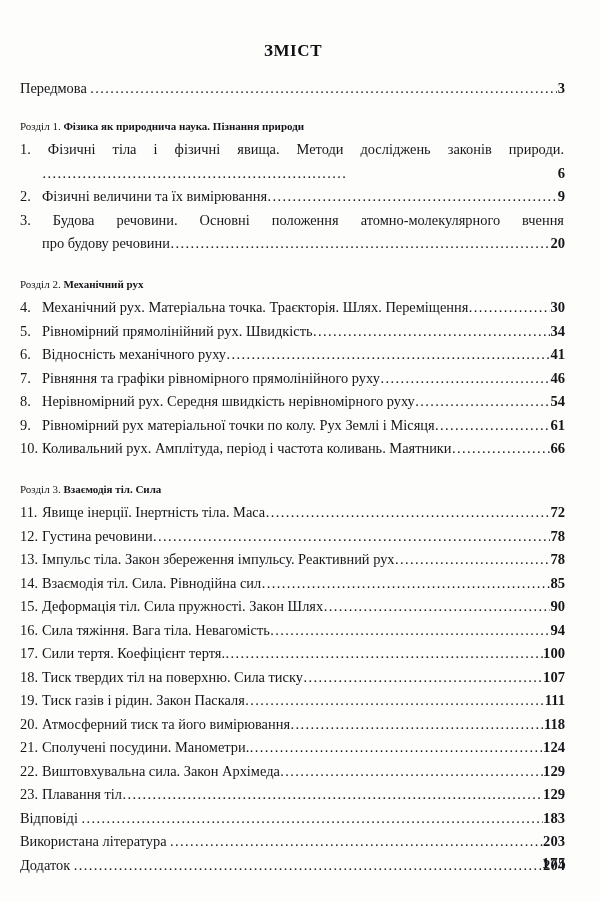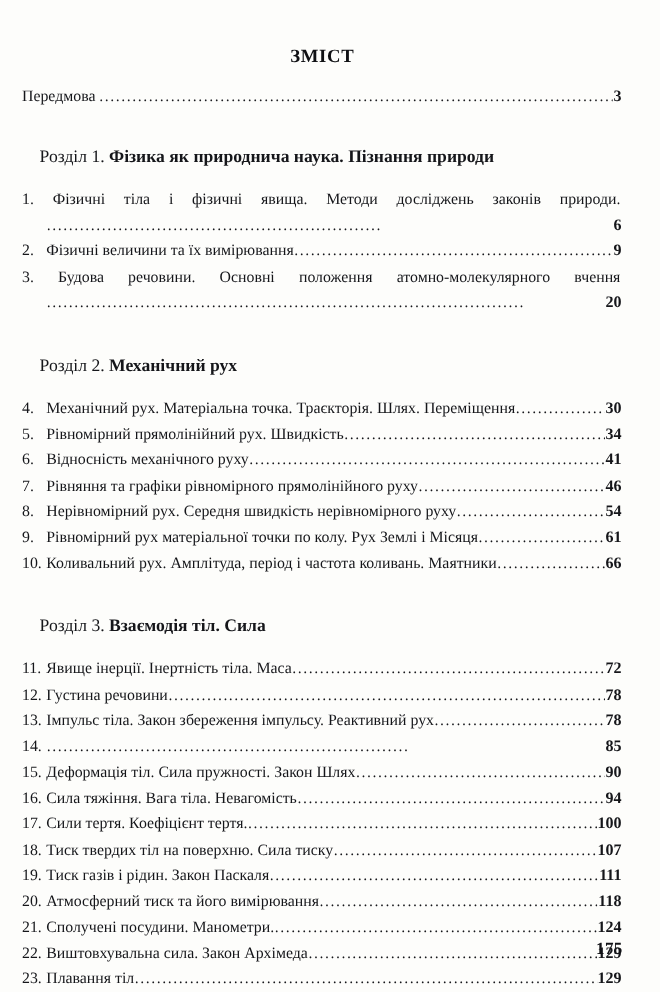--- a/index.html
+++ b/index.html
@@ -67,23 +67,23 @@
     font-size: 14.6px;
     padding-left: 0px;
   }
   
   .entry.flush .etext {
     padding-right: 3px;
   }
 
   
   .section-head {
-    font-size: 16px;
-    line-height: 23.5px;
-    margin: 16px;
+    font-size: 11px;
+    line-height: 23.5px;
+    margin: 0;
     padding: 0;
   }
   .section-head .sec-label {
     font-weight: normal;
   }
   .section-head .sec-name {
     font-weight: bold;
   }
   .gap-before-head { height: 17px; }
   .gap-after-pre   { height: 14px; }
@@ -187,20 +187,21 @@
         </div>
         <div class="item-row">
           <span class="num">2.</span>
           <span class="etext">Фізичні величини та їх вимірювання</span>
           <span class="leader">..................................................................</span>
           <span class="pagenum">9</span>
         </div>
         <div class="item-wrap">
           <div class="line1"><span>3. </span><span>Будова речовини. Основні положення атомно-молекулярного вчення</span></div>
           <div class="line2">
+            <span class="etext">про будову речовини</span>
             <span class="leader">.......................................................................................</span>
             <span class="pagenum">20</span>
           </div>
         </div>
         <div class="gap-before-head"></div>
         <div class="section-head"><span class="sec-label">Розділ 2. </span><span class="sec-name">Механічний рух</span></div>
         <div class="item-row">
           <span class="num">4.</span>
           <span class="etext">Механічний рух. Матеріальна точка. Траєкторія. Шлях. Переміщення</span>
           <span class="leader">...................</span>
@@ -257,20 +258,21 @@
           <span class="pagenum">78</span>
         </div>
         <div class="item-row sec3">
           <span class="num">13.</span>
           <span class="etext">Імпульс тіла. Закон збереження імпульсу. Реактивний рух</span>
           <span class="leader">....................................</span>
           <span class="pagenum">78</span>
         </div>
         <div class="item-row sec3">
           <span class="num">14.</span>
+          <span class="etext">Взаємодія тіл. Сила. Рівнодійна сил</span>
           <span class="leader">..................................................................</span>
           <span class="pagenum">85</span>
         </div>
         <div class="item-row sec3">
           <span class="num">15.</span>
           <span class="etext">Деформація тіл. Сила пружності. Закон Шлях</span>
           <span class="leader">......................................................</span>
           <span class="pagenum">90</span>
         </div>
         <div class="item-row sec3">

